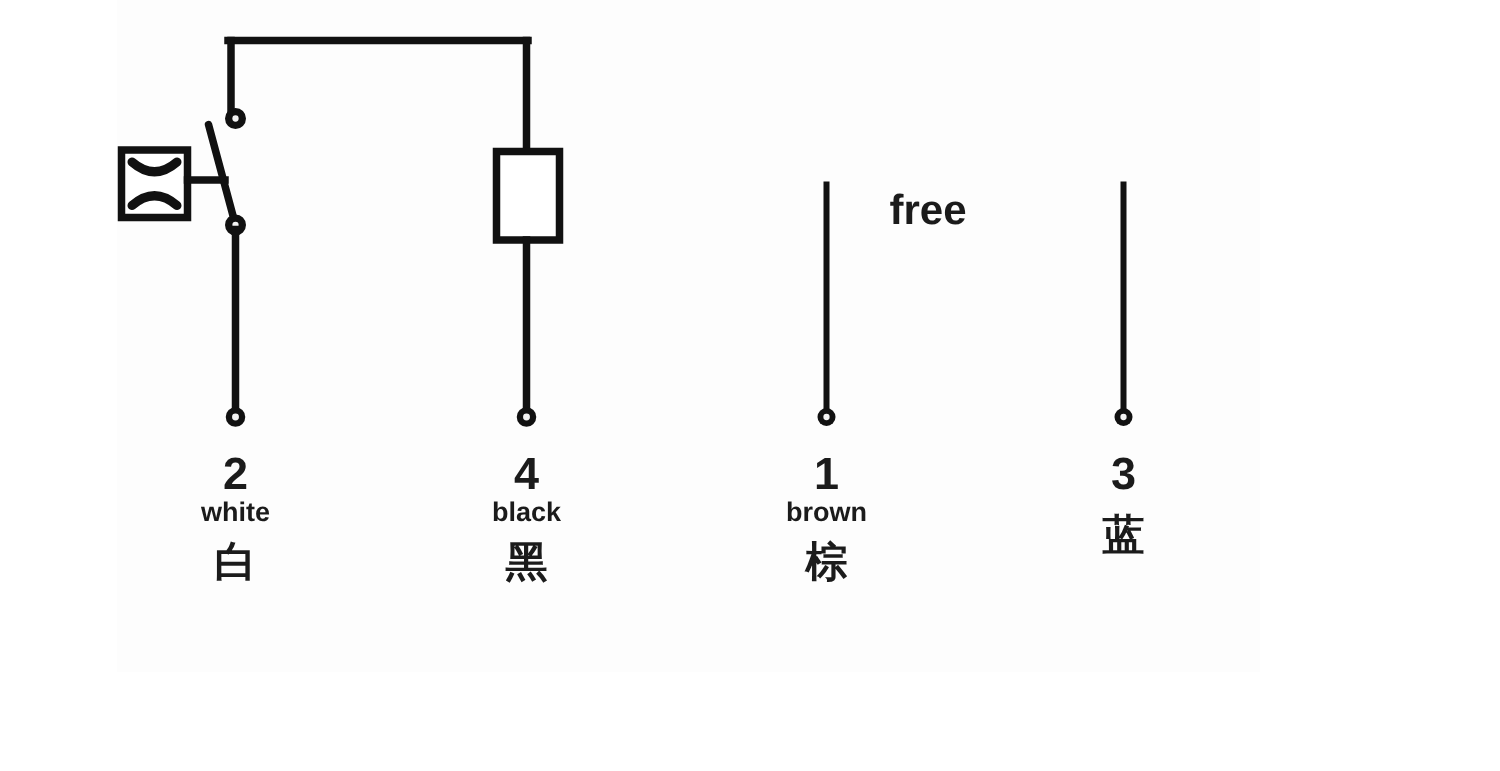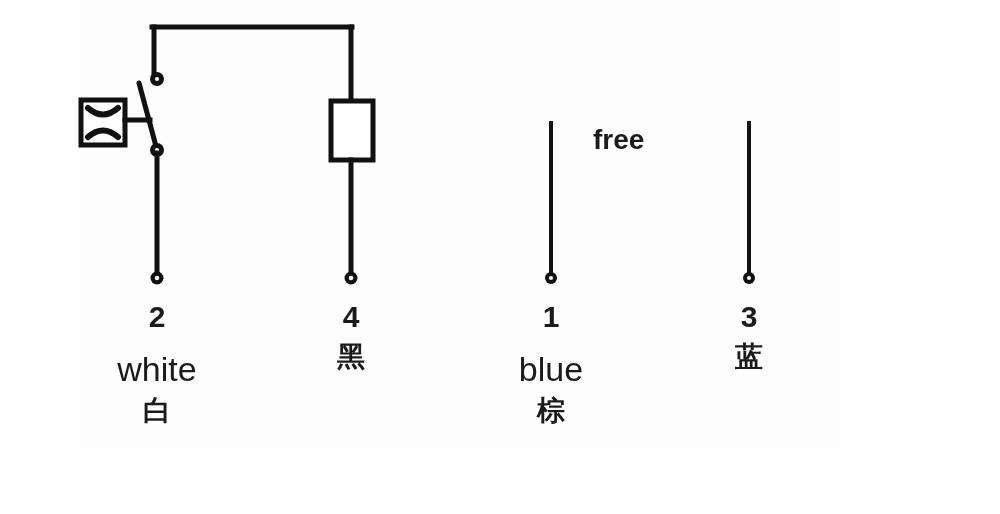--- a/index.html
+++ b/index.html
@@ -31,23 +31,23 @@
     color:#1b1b1b;
     line-height:1;
     user-select:none;
   }
   .term-num{
     font-size:30px;
     font-weight:700;
     letter-spacing:0px;
   }
   .term-en{
-    font-size:34px;
-    font-weight:400;
-    margin-top:20px;
+    font-size:18px;
+    font-weight:700;
+    margin-top:0;
   }
   .term-cn{
     font-size:28px;
     font-weight:700;
     margin-top:11px;
     font-family:"DejaVu Sans","Liberation Sans",sans-serif;
   }
   #free-label{
     position:absolute;
     left:593px;top:124px;
@@ -114,26 +114,27 @@
   <div id="free-label">free</div>
 
   <div class="label-col" style="left:107px;top:302px;width:100px;">
     <div class="term-num">2</div>
     <div class="term-en">white</div>
     <div class="term-cn">白</div>
   </div>
 
   <div class="label-col" style="left:301px;top:302px;width:100px;">
     <div class="term-num">4</div>
+    <div class="term-en">black</div>
     <div class="term-cn">黑</div>
   </div>
 
   <div class="label-col" style="left:491px;top:302px;width:120px;">
     <div class="term-num">1</div>
-    <div class="term-en">blue</div>
+    <div class="term-en">brown</div>
     <div class="term-cn">棕</div>
   </div>
 
   <div class="label-col" style="left:699px;top:302px;width:100px;">
     <div class="term-num">3</div>
     <div class="term-cn">蓝</div>
   </div>
 
 </div>
 

